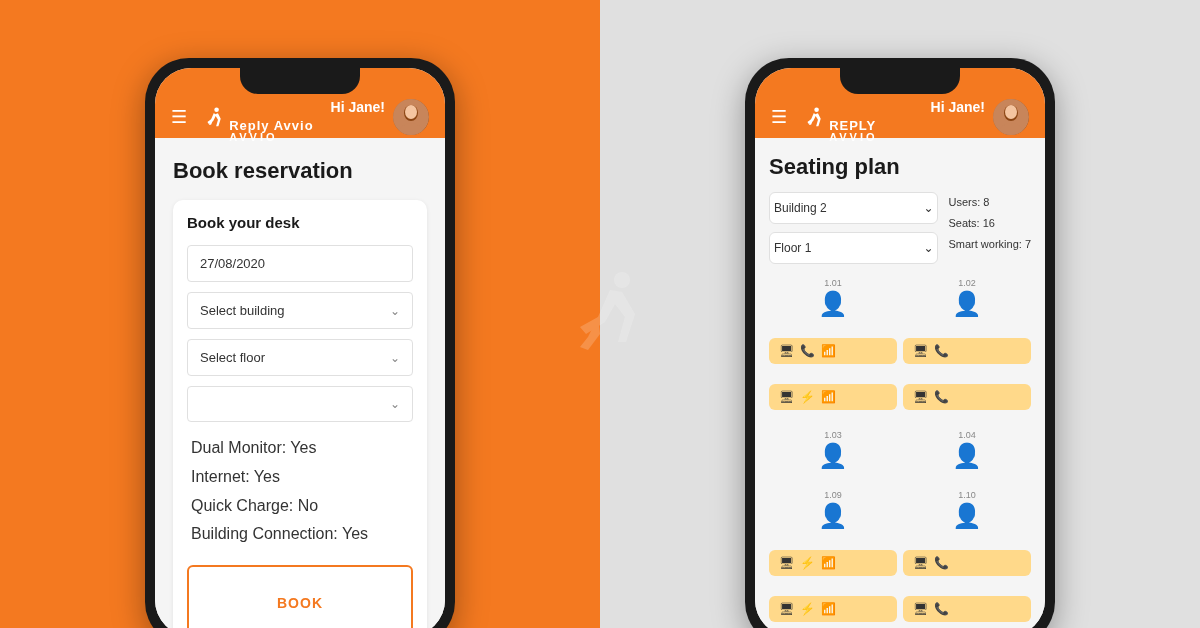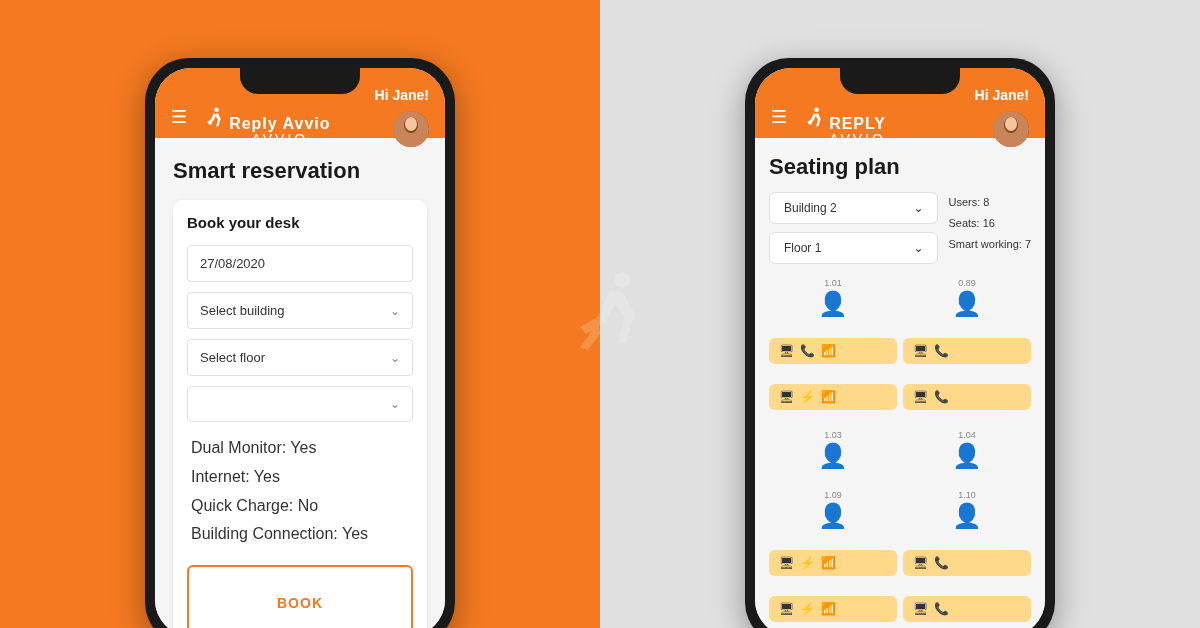--- a/index.html
+++ b/index.html
@@ -83,38 +83,36 @@
 
     .logo-text {
       display: flex;
       flex-direction: column;
       line-height: 1;
     }
 
     .logo-reply {
       color: white;
       font-weight: 900;
-      font-size: 16px;
+      font-size: 13px;
       letter-spacing: 1px;
       margin-top: 28px;
     }
 
     .logo-avvio {
       color: white;
-      font-size: 14px;
+      font-size: 11px;
       letter-spacing: 3px;
-      font-weight: 400;
-      text-align: center;
+      font-weight: 700;
     }
 
     .header-right {
       display: flex;
-      align-items: flex-end;
+      align-items: flex-start;
       gap: 8px;
-      flex-direction: column;
     }
 
     .hi-text {
       color: white;
       font-weight: 600;
       font-size: 14px;
     }
 
     .avatar-img {
       width: 36px;
@@ -232,21 +230,21 @@
     .dropdowns-col {
       display: flex;
       flex-direction: column;
       gap: 8px;
       flex: 1;
     }
 
     .seating-dropdown {
       border: 1px solid #e0e0e0;
       border-radius: 6px;
-      padding: 8px 14px;
+      padding: 8px 4px;
       background: white;
       font-size: 12px;
       color: #333;
       display: flex;
       justify-content: space-between;
       align-items: center;
       cursor: pointer;
     }
 
     .stats-col {
@@ -339,21 +337,21 @@
                 <circle cx="18" cy="18" r="18" fill="#c8855a"></circle>
                 <ellipse cx="18" cy="14" rx="7" ry="8" fill="#8B4513"></ellipse>
                 <ellipse cx="18" cy="34" rx="12" ry="10" fill="#c8855a"></ellipse>
                 <ellipse cx="18" cy="13" rx="6" ry="7" fill="#f5c5a0"></ellipse>
               </svg>
             </div>
           </div>
         </div>
 
         <div class="phone-content">
-          <div class="page-title">Smart reservation</div>
+          <div class="page-title">Book reservation</div>
 
           <div class="card">
             <div class="card-title">Book your desk</div>
 
             <div class="form-field date-field">
               <span>27/08/2020</span>
             </div>
 
             <div class="form-field">
               <span>Select building</span>
@@ -437,21 +435,21 @@
           </div>
 
           <div class="seating-rows">
 
             <div class="seat-row">
               <div class="seat-group">
                 <span class="seat-label">1.01</span>
                 <span style="font-size:24px;color:#aaa;">👤</span>
               </div>
               <div class="seat-group">
-                <span class="seat-label">0.89</span>
+                <span class="seat-label">1.02</span>
                 <span style="font-size:24px;color:#aaa;">👤</span>
               </div>
             </div>
 
             <div class="seat-row">
               <div class="amenity-box">
                 <span class="amenity-icon">🖥</span>
                 <span class="amenity-icon">📞</span>
                 <span class="amenity-icon">📶</span>
               </div>

